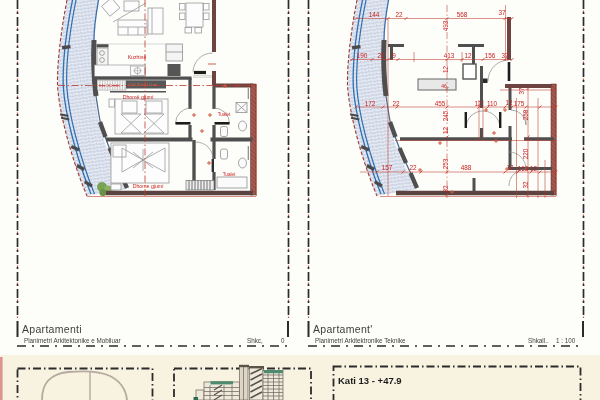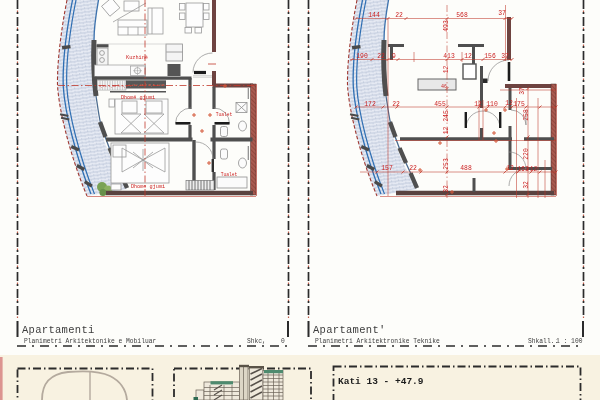--- a/index.html
+++ b/index.html
@@ -1,17 +1,17 @@
 <!DOCTYPE html>
 <html><head>
 <meta charset="utf-8">
 <style>
   html,body{margin:0;padding:0;background:#ffffff;}
   #page{position:relative;width:600px;height:400px;overflow:hidden;background:#fdfdfa;
-        font-family:Liberation Mono, monospace;}
+        font-family:Liberation Sans, sans-serif;}
   svg{position:absolute;left:0;top:0;}
 </style>
 </head>
 <body>
 <div id="page">
 <svg width="600" height="400" viewBox="0 0 600 400">
 <defs>
 
   <pattern id="brick" width="7" height="3.4" patternUnits="userSpaceOnUse" patternTransform="rotate(-8)">
     <rect width="7" height="3.4" fill="#e6eaf3"></rect>

